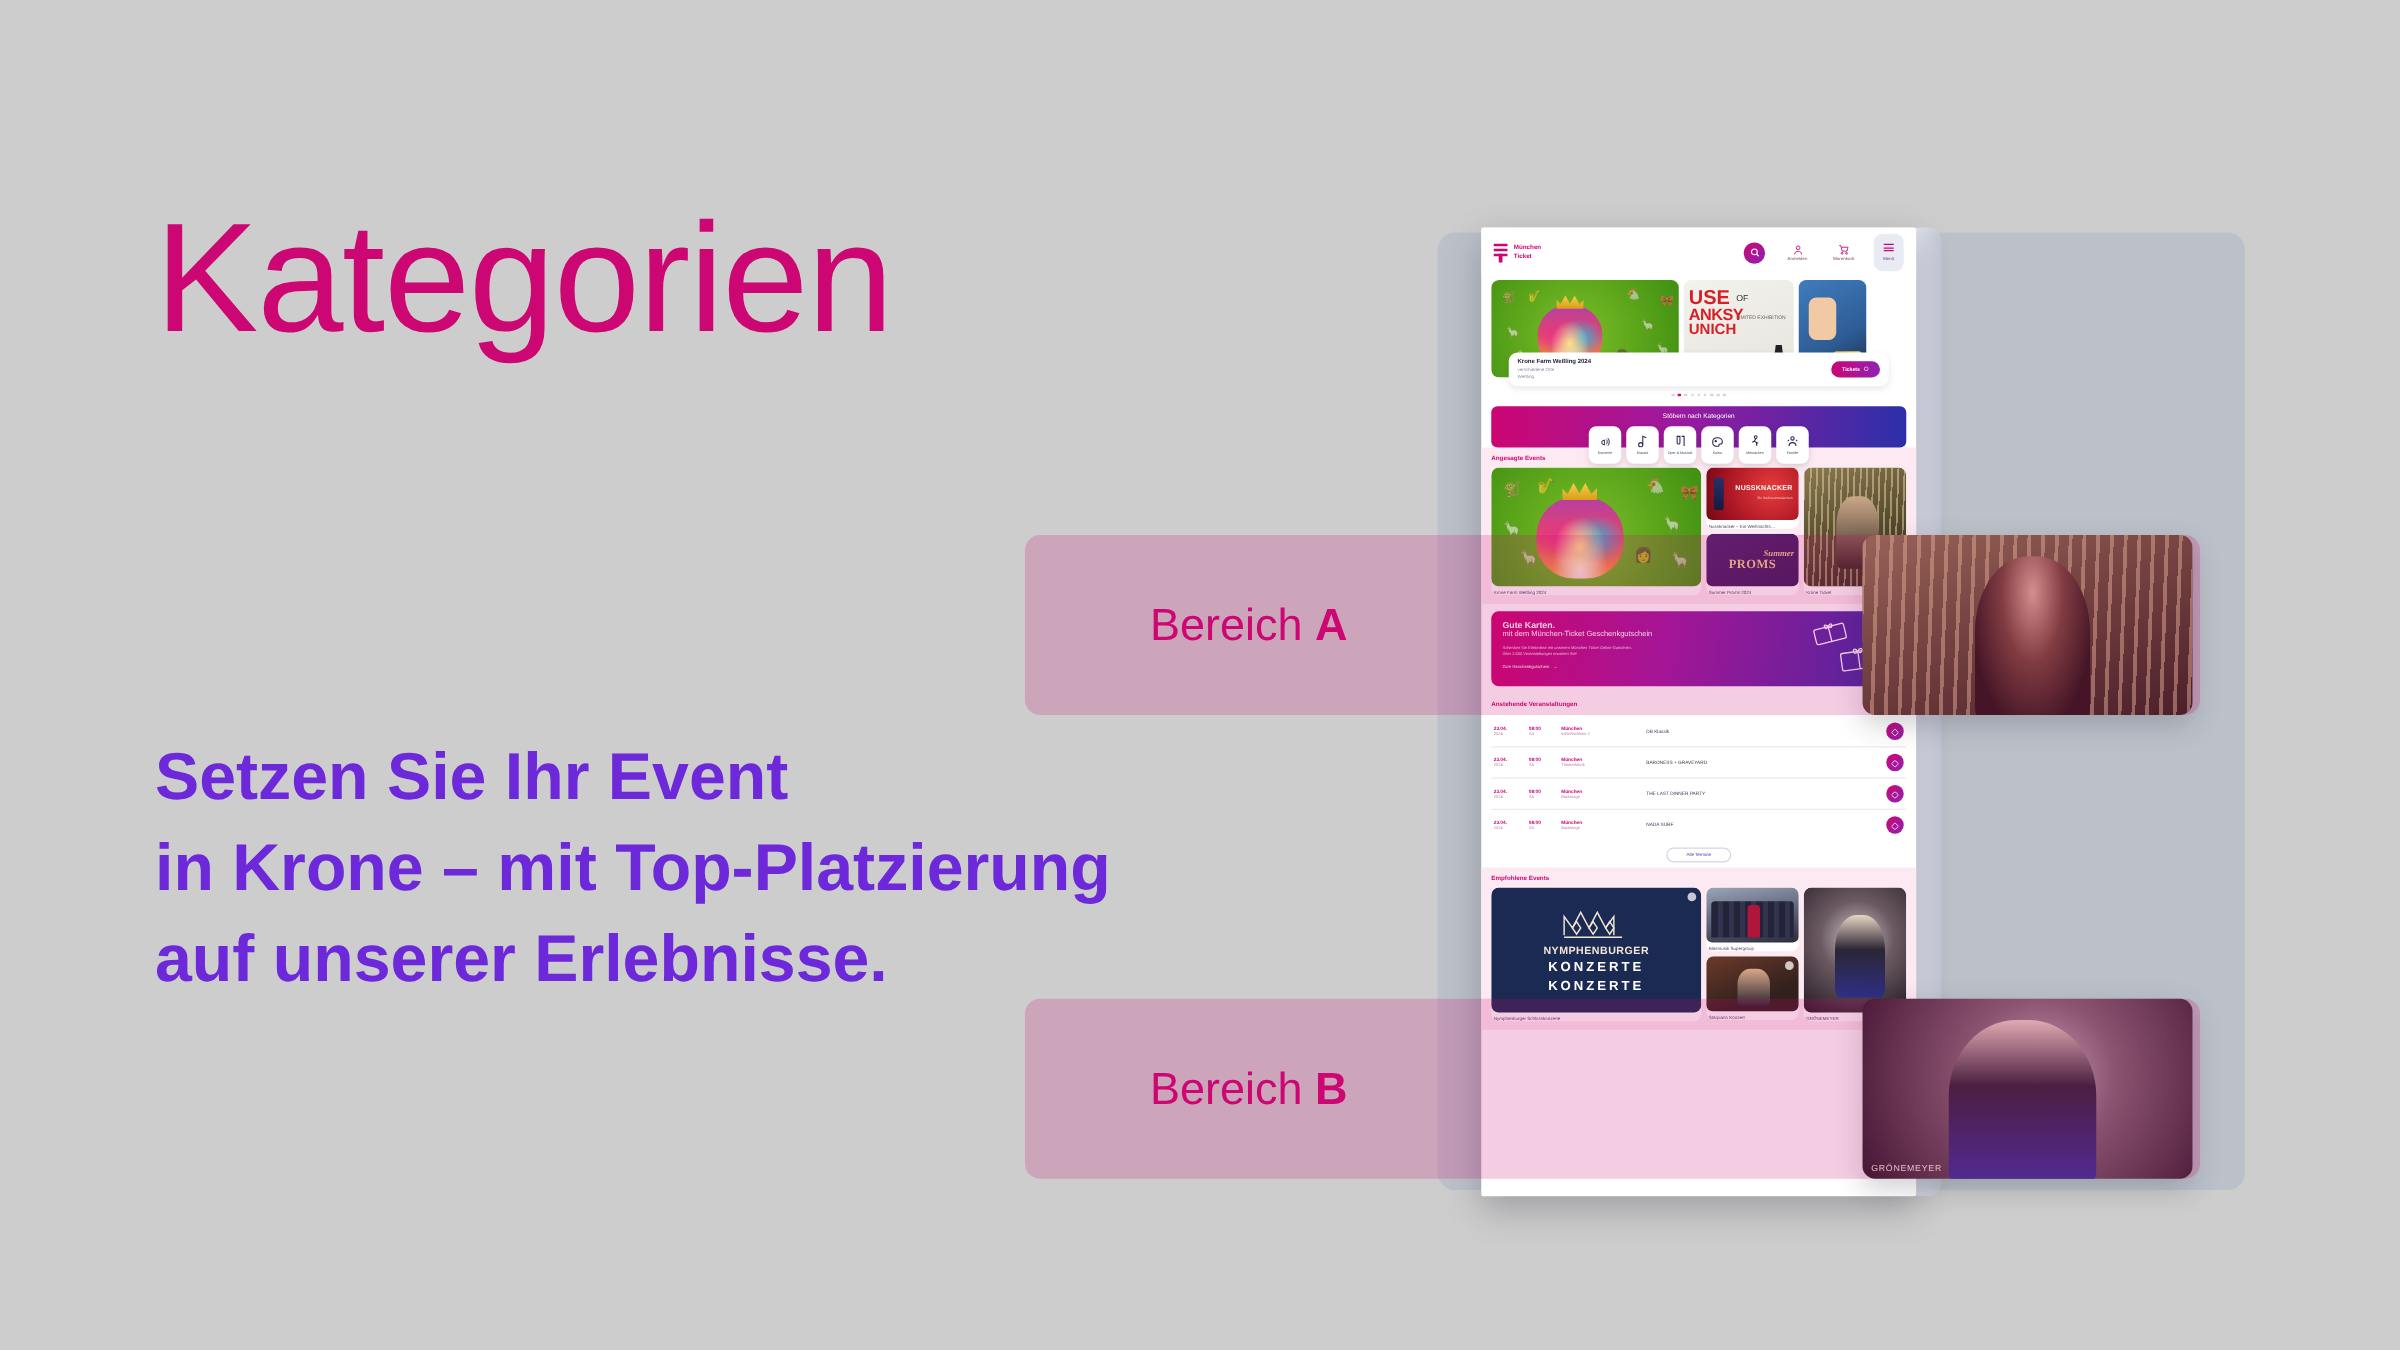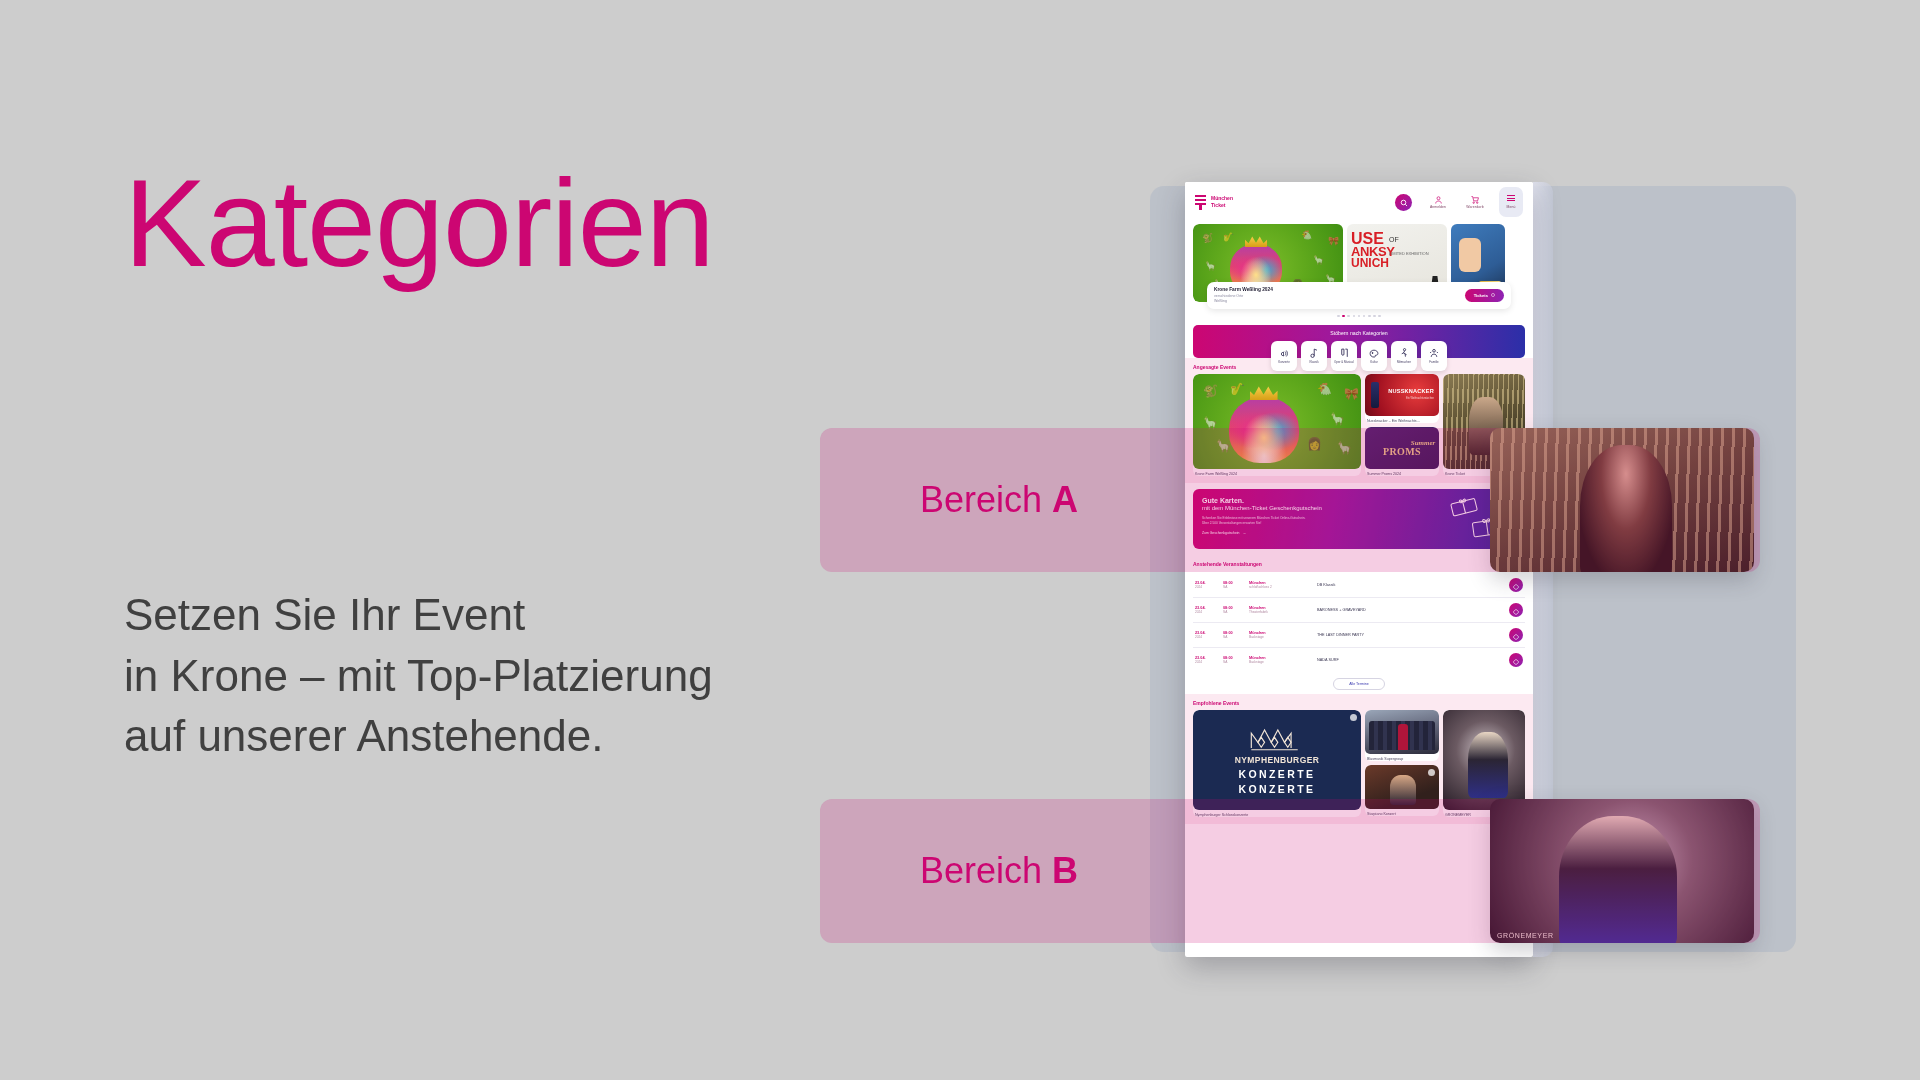--- a/index.html
+++ b/index.html
@@ -25,22 +25,22 @@
     position: absolute; left: 124px; top: 160px;
     font-size: 124px; line-height: 1.02;
     font-weight: 400; letter-spacing: -1px;
     color: #cc0672;
     white-space: nowrap;
   }
 
   
   .subtitle {
     position: absolute; left: 124px; top: 585px;
-    font-size: 44px; line-height: 1.38;
-    font-weight: 400; color: #404040;
+    font-size: 53px; line-height: 1.38;
+    font-weight: 700; color: #6d28d9;
   }
   .subtitle .ln { display: block; white-space: nowrap; }
 
   
   .band {
     position: absolute;
     background: rgba(204,6,114,.20);
     border-radius: 12px;
     display: flex; align-items: center;
   }
@@ -116,21 +116,21 @@
       radial-gradient(ellipse at 50% 88%, #f2f2f2 0%, transparent 45%),
       linear-gradient(180deg,#b53ea7 0%,#e0446d 45%,#f3a23a 100%);
     border-radius: 48% 48% 44% 44%;
   }
   .crown {
     position:absolute; left:42%; top:16%; transform:translateX(-50%);
     width:22px; height:11px;
     background: linear-gradient(180deg,#f7cf4a,#d89f17);
     clip-path: polygon(0 100%,0 30%,16% 62%,33% 0,50% 58%,67% 0,84% 62%,100% 30%,100% 100%);
   }
-  .hero-banksy { width: 100px; background: linear-gradient(160deg,#f2f2ee 0%,#e6e4dc 100%); }
+  .hero-banksy { width: 88px; background: linear-gradient(160deg,#f2f2ee 0%,#e6e4dc 100%); }
   .hero-banksy .bk1 { position:absolute; left:4px; top:8px; font:700 16px/14px "Liberation Sans",sans-serif; color:#d81f26; }
   .hero-banksy .bk2 { position:absolute; left:4px; top:22px; font:700 13px/12px "Liberation Sans",sans-serif; color:#d81f26; letter-spacing:-.4px;}
   .hero-banksy .bk3 { position:absolute; left:4px; top:34px; font:700 12px/11px "Liberation Sans",sans-serif; color:#d81f26; }
   .hero-banksy .bkof { position:absolute; left:42px; top:12px; font:400 7px/7px "Liberation Sans",sans-serif; color:#333; }
   .hero-banksy .bksm { position:absolute; left:42px; top:27px; font:400 4px/5px "Liberation Sans",sans-serif; color:#666; }
   .hero-banksy .fig { position:absolute; right:6px; bottom:4px; width:12px; height:22px; background:#222; clip-path: polygon(30% 0,70% 0,78% 34%,100% 46%,86% 54%,70% 46%,74% 100%,26% 100%,30% 46%,14% 54%,0 46%,22% 34%); }
   .hero-third { width: 54px; background: linear-gradient(150deg,#3f7cbd 0%,#2e5d96 60%,#1a2d4a 100%); }
   .hero-third .ph { position:absolute; left:8px; top:14px; width:22px; height:34px; background:#f1c9a4; border-radius:6px; }
   .hero-third .gold { position:absolute; right:4px; bottom:12px; width:22px; height:9px; background:linear-gradient(90deg,#e0b13a,#f7dd86); border-radius:2px; }
 
@@ -295,21 +295,21 @@
 
 <div id="stage">
 
   <div class="bg-panel"></div>
 
   <div class="headline">Kategorien</div>
 
   <div class="subtitle">
     <span class="ln">Setzen Sie Ihr Event</span>
     <span class="ln">in Krone – mit Top-Platzierung</span>
-    <span class="ln">auf unserer Anstehende.</span>
+    <span class="ln">auf unserer Erlebnisse.</span>
   </div>
 
   <div class="side-peek"></div>
 
   <div class="mockup">
    <div class="mk-inner">
 
     <div class="mk-header">
       <div class="logo">
         <span class="logo-mark">

